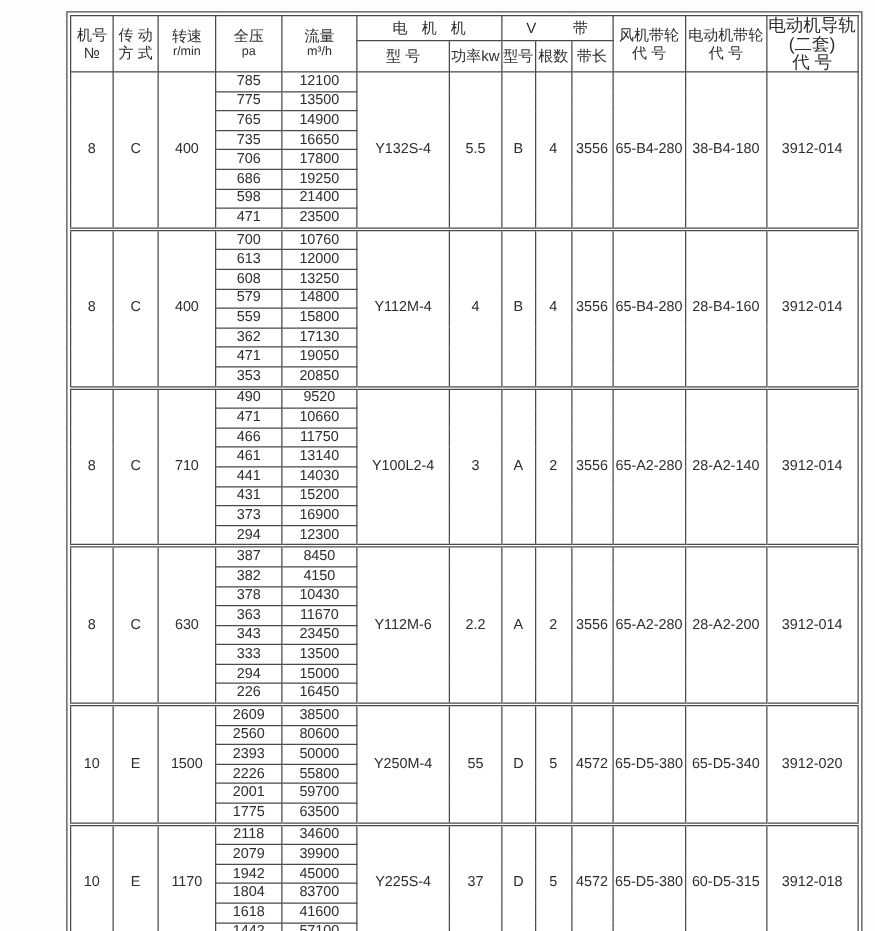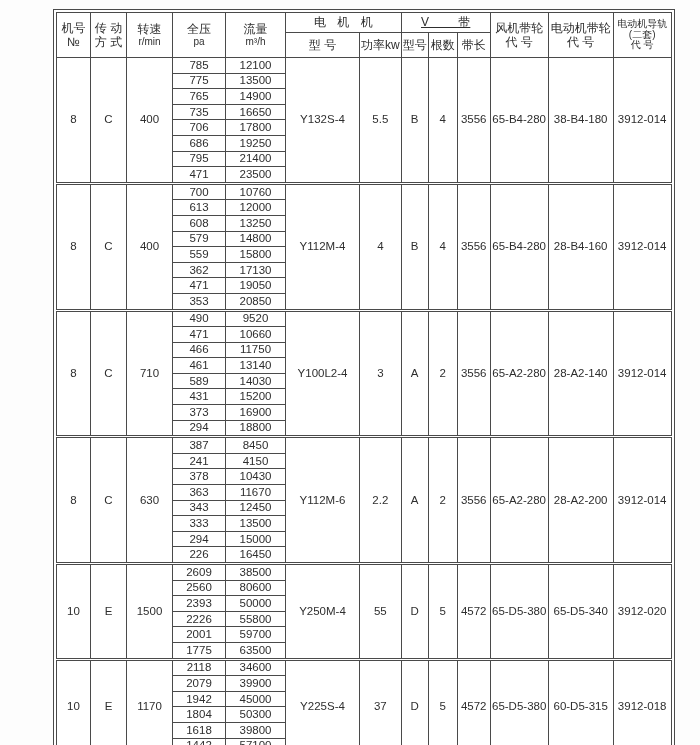--- a/index.html
+++ b/index.html
@@ -27,23 +27,23 @@
     padding: 0 1px;
     font-weight: normal;
     overflow: hidden;
     white-space: nowrap;
   }
   thead th { font-size: 12px; line-height: 1.2; }
   thead tr.h1 th { height: 19px; }
   thead tr.h2 th { height: 24px; }
   thead .line { display: block; }
   thead .unit { font-size: 10px; }
-  thead .small { font-size: 10px; line-height: 1.05; }
+  thead .small { font-size: 14px; line-height: 1.05; }
   th.motor-group { word-spacing: 8px; }
-  th.vbelt-group { word-spacing: 26px; text-decoration: underline; }
+  th.vbelt-group { word-spacing: 26px; }
   tbody td {
     font-size: 11.5px;
     height: 14.6px;
     line-height: 13px;
   }
   tbody tr.group-start td { border-top: 3px double #4a4a4a; }
 </style>
 </head>
 <body>
 
@@ -140,21 +140,21 @@
         </tr>
         <tr>
           <td>706</td>
           <td>17800</td>
         </tr>
         <tr>
           <td>686</td>
           <td>19250</td>
         </tr>
         <tr>
-          <td>795</td>
+          <td>598</td>
           <td>21400</td>
         </tr>
         <tr>
           <td>471</td>
           <td>23500</td>
         </tr>
         <tr class="group-start">
           <td rowspan="8">8</td>
           <td rowspan="8">C</td>
           <td rowspan="8">400</td>
@@ -218,65 +218,65 @@
         </tr>
         <tr>
           <td>466</td>
           <td>11750</td>
         </tr>
         <tr>
           <td>461</td>
           <td>13140</td>
         </tr>
         <tr>
-          <td>589</td>
+          <td>441</td>
           <td>14030</td>
         </tr>
         <tr>
           <td>431</td>
           <td>15200</td>
         </tr>
         <tr>
           <td>373</td>
           <td>16900</td>
         </tr>
         <tr>
           <td>294</td>
-          <td>18800</td>
+          <td>12300</td>
         </tr>
         <tr class="group-start">
           <td rowspan="8">8</td>
           <td rowspan="8">C</td>
           <td rowspan="8">630</td>
           <td>387</td>
           <td>8450</td>
           <td rowspan="8">Y112M-6</td>
           <td rowspan="8">2.2</td>
           <td rowspan="8">A</td>
           <td rowspan="8">2</td>
           <td rowspan="8">3556</td>
           <td rowspan="8">65-A2-280</td>
           <td rowspan="8">28-A2-200</td>
           <td rowspan="8">3912-014</td>
         </tr>
         <tr>
-          <td>241</td>
+          <td>382</td>
           <td>4150</td>
         </tr>
         <tr>
           <td>378</td>
           <td>10430</td>
         </tr>
         <tr>
           <td>363</td>
           <td>11670</td>
         </tr>
         <tr>
           <td>343</td>
-          <td>12450</td>
+          <td>23450</td>
         </tr>
         <tr>
           <td>333</td>
           <td>13500</td>
         </tr>
         <tr>
           <td>294</td>
           <td>15000</td>
         </tr>
         <tr>
@@ -336,25 +336,25 @@
         <tr>
           <td>2079</td>
           <td>39900</td>
         </tr>
         <tr>
           <td>1942</td>
           <td>45000</td>
         </tr>
         <tr>
           <td>1804</td>
-          <td>50300</td>
+          <td>83700</td>
         </tr>
         <tr>
           <td>1618</td>
-          <td>39800</td>
+          <td>41600</td>
         </tr>
         <tr>
           <td>1442</td>
           <td>57100</td>
         </tr>
       </tbody>
   </table>
 </div>
 
 </body></html>

